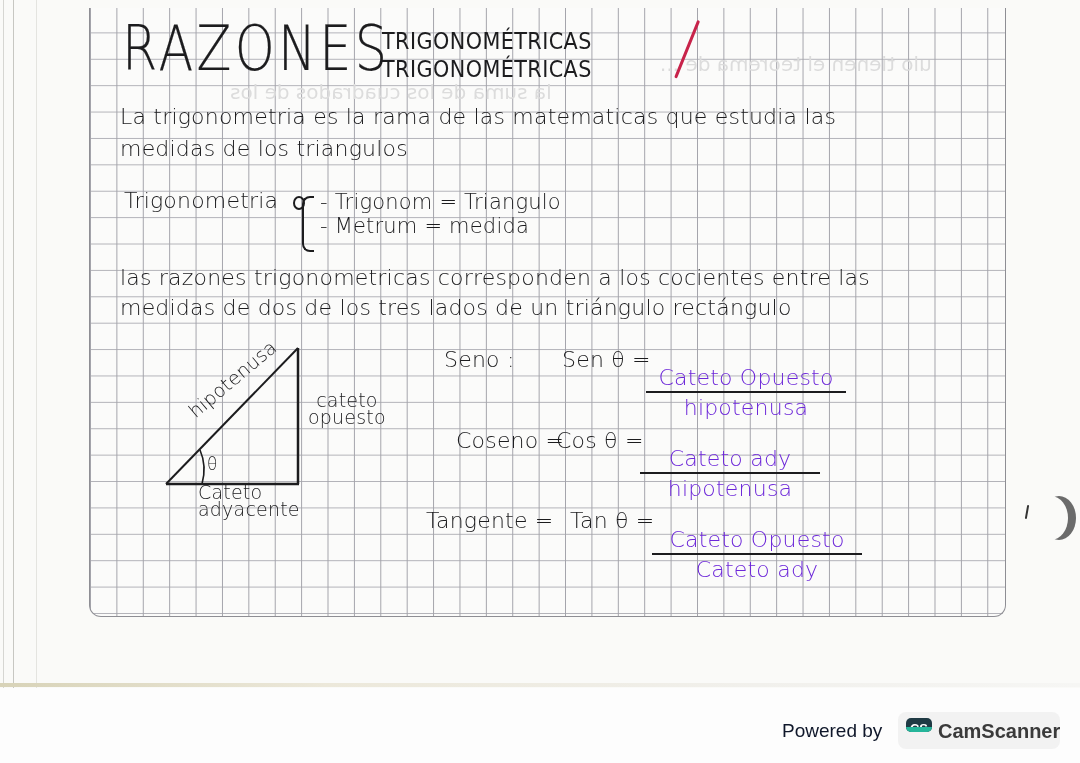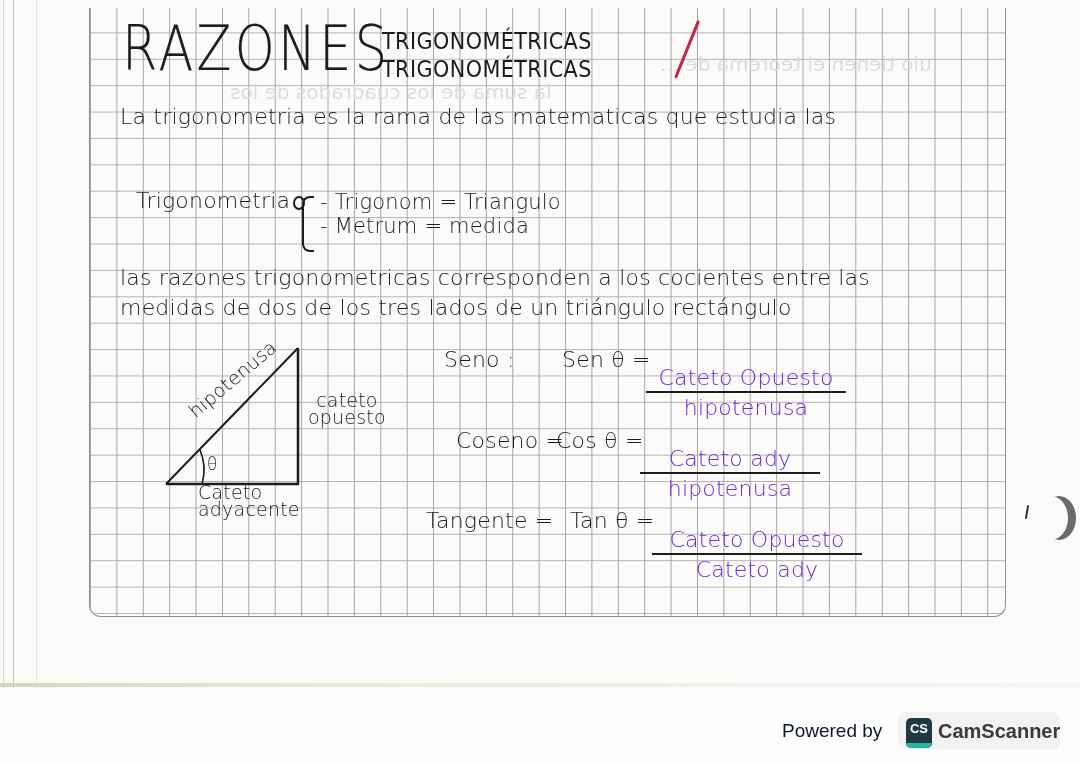--- a/index.html
+++ b/index.html
@@ -46,21 +46,21 @@
     .title-small {
       left: 382px; font-size: 23px; letter-spacing: 0.5px;
       font-family: "DejaVu Sans", sans-serif;
       transform: scaleX(0.9); transform-origin: left top; line-height: 1;
     }
     .para { font-size: 22px; left: 120px; line-height: 1; }
     .line1 { top: 106px; text-align: right; }
     .line2 { top: 138px; }
     .line3 { top: 267px; }
     .line4 { top: 297px; }
-    .etym-label { left: 136px; top: 188px; font-size: 22px; }
+    .etym-label { left: 124px; top: 188px; font-size: 22px; }
     .brace {
       position: absolute; left: 302px; top: 196px; width: 10px; height: 52px;
       border: 2px solid #1c1c1e; border-right: none; border-radius: 8px 0 0 8px;
     }
     .brace-tip {
       position: absolute; left: 293px; top: 196px; width: 8px; height: 10px;
       border: 2px solid #1c1c1e; border-radius: 50%;
     }
     .etym-line { left: 320px; font-size: 21px; }
     .etym-a { top: 190px; }
@@ -101,21 +101,21 @@
     }
     .powered {
       position: absolute; left: 782px; top: 720px; font-family: "Liberation Sans", sans-serif;
       font-size: 19px; color: #0f172a;
     }
     .cs-badge {
       position: absolute; left: 898px; top: 712px; width: 162px; height: 37px;
       background: #f2f2f2; border-radius: 8px;
     }
     .cs-logo {
-      position: absolute; left: 906px; top: 718px; width: 26px; height: 30px;
+      position: absolute; left: 906px; top: 718px; width: 26px; height: 14px;
       background: #1f3a44; border-radius: 5px; overflow: hidden;
       color: #fff; font-family: "Liberation Sans", sans-serif; font-weight: bold;
       font-size: 13px; text-align: center; line-height: 21px;
     }
     .cs-logo::after {
       content: ""; position: absolute; left: 0; bottom: 0; width: 100%; height: 5px; background: #25b59a;
     }
     .cs-name {
       position: absolute; left: 938px; top: 720px; font-family: "Liberation Sans", sans-serif;
       font-size: 20px; font-weight: bold; color: #3a3a3a;
@@ -131,20 +131,21 @@
 
   <div class="bleed" style="left:660px; top:52px;">ulo tienen el teorema de ...</div>
   <div class="bleed" style="left:230px; top:80px;">la suma de los cuadrados de los</div>
 
   <div class="ink title-big">RAZONES</div>
   <div class="ink title-small" style="top:30px;">TRIGONOMÉTRICAS</div>
   <div class="ink title-small" style="top:58px;">TRIGONOMÉTRICAS</div>
   <div class="red-mark"></div>
 
   <div class="ink hand para line1">La trigonometria es la rama de las matematicas que estudia las</div>
+  <div class="ink hand para line2">medidas de los triangulos</div>
 
   <div class="ink hand etym-label">Trigonometria</div>
   <div class="brace-tip"></div>
   <div class="brace"></div>
   <div class="ink hand etym-line etym-a">- Trigonom = Triangulo</div>
   <div class="ink hand etym-line etym-b">- Metrum = medida</div>
 
   <div class="ink hand para line3">las razones trigonometricas corresponden a los cocientes entre las</div>
   <div class="ink hand para line4">medidas de dos de los tres lados de un triángulo rectángulo</div>
 

